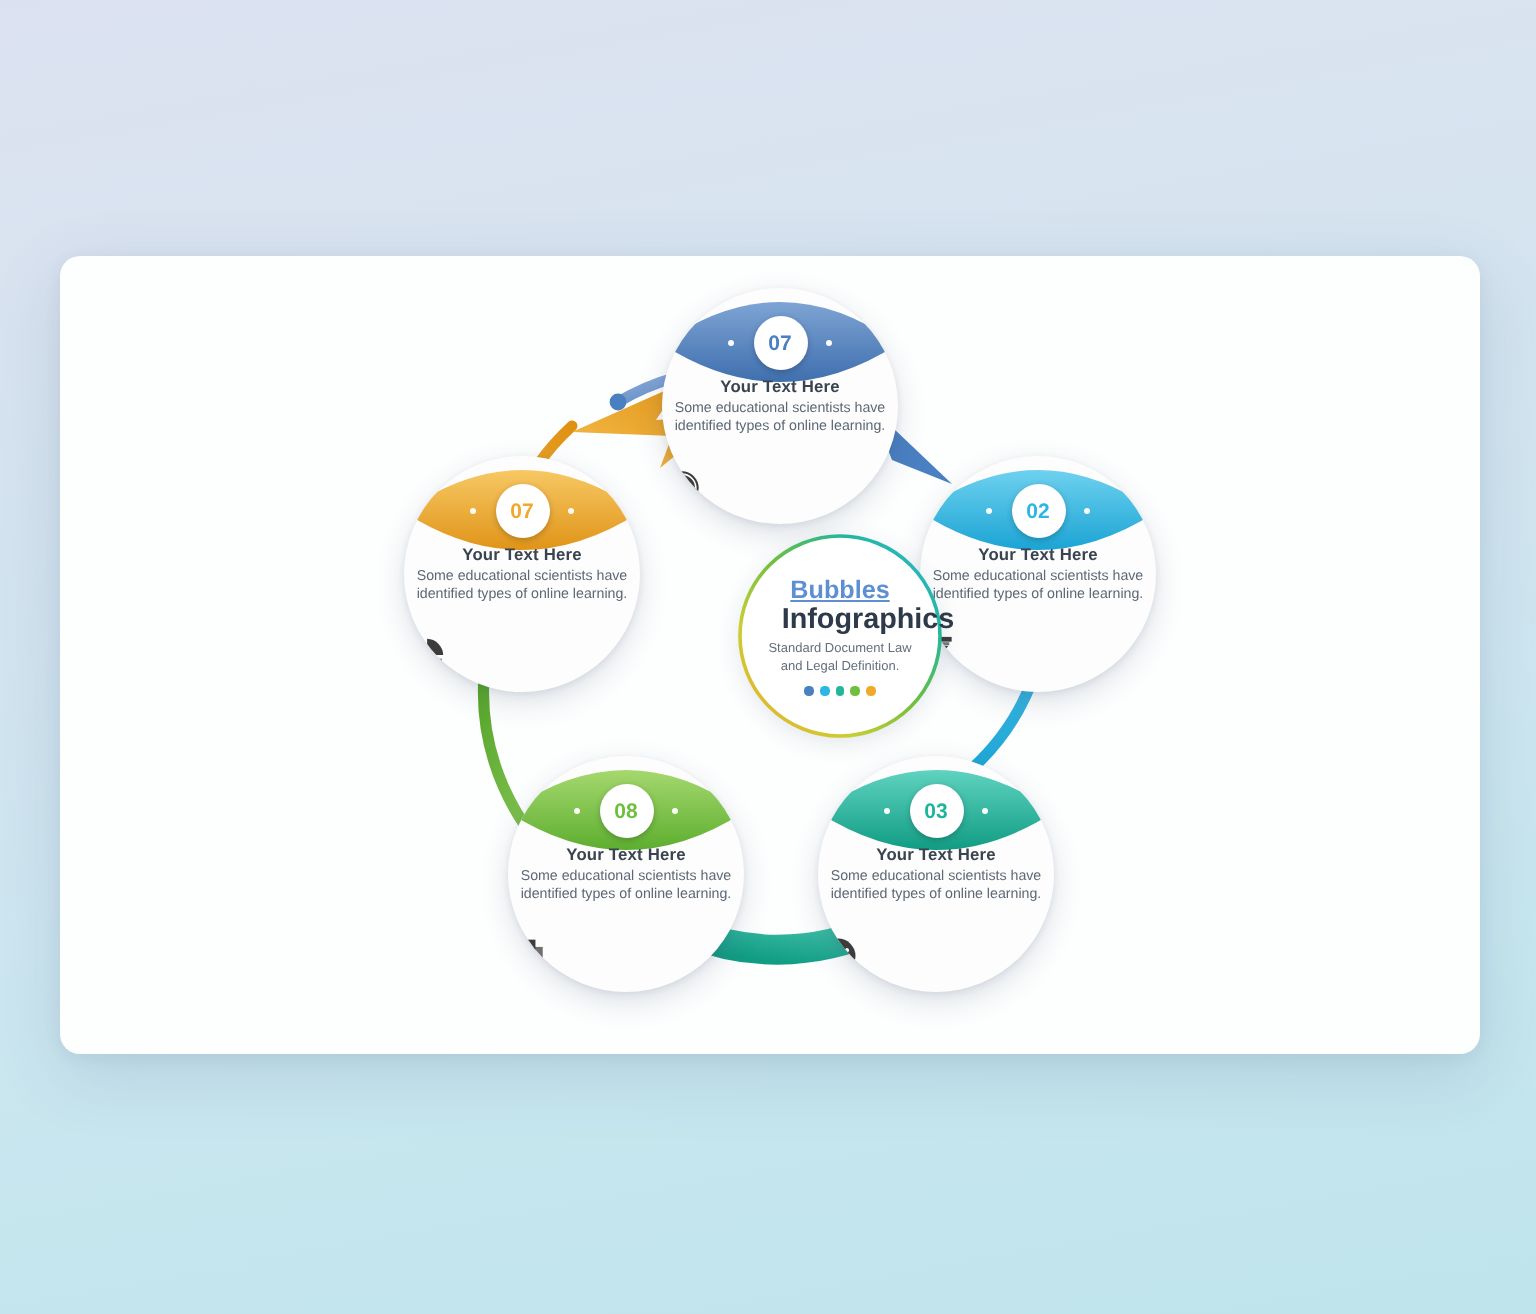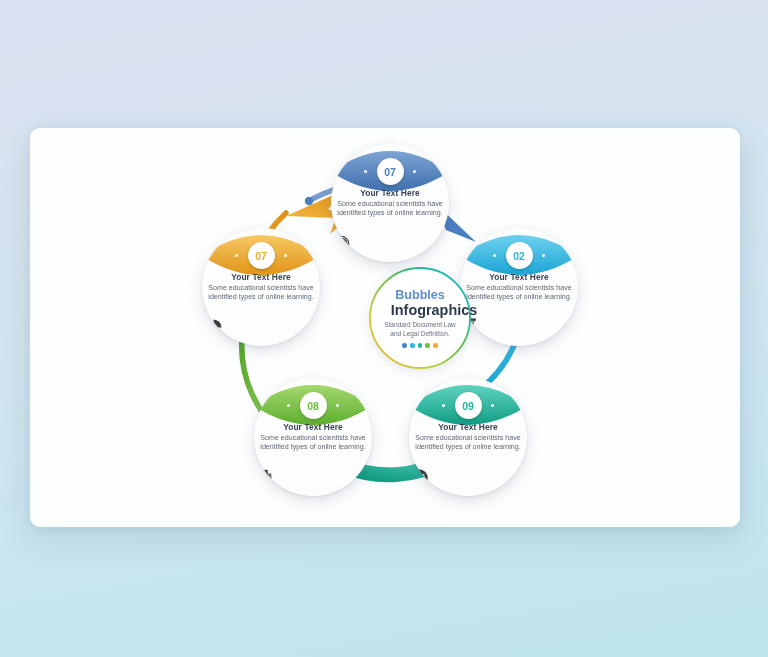--- a/index.html
+++ b/index.html
@@ -161,20 +161,21 @@
     align-items: center;
     justify-content: center;
     text-align: center;
   }
 
   #hub-t1 {
     font-size: 12.6px;
     font-weight: bold;
     color: #5d8fd1;
     line-height: 1.12;
+    text-decoration: underline;
   }
   #hub-t2 {
     font-size: 14.4px;
     font-weight: bold;
     color: #2e3a4a;
     line-height: 1.12;
     margin-bottom: 3px;
     margin-left: 28px;
   }
   #hub-sub {
@@ -323,21 +324,21 @@
             <linearGradient id="lens3" x1="0" y1="0" x2="0" y2="1">
               <stop offset="0" stop-color="#5fd3bf"></stop>
                 <stop offset="1" stop-color="#119c84"></stop>
             </linearGradient>
           </defs>
           <path d="M 0 28 Q 59 -14 118 28 Q 59 66 0 28 Z" fill="url(#lens3)"></path>
         </svg>
         <span class="dotpair l"></span>
         <span class="dotpair r"></span>
         <div class="badge" style="color:#1fb59a;">
-          <span>09</span>
+          <span>03</span>
         </div>
         <div class="bubble-body">
           <div class="b-title">Your Text Here</div>
           <div class="b-desc">Some educational scientists have identified types of online learning.</div>
         </div>
         <div class="b-icon">
           <svg width="20" height="20" viewBox="0 0 24 24">
             <circle cx="12" cy="12" r="10.5" fill="#3c3c3c"></circle>
             <path d="M6.6 12.3 L10.3 16 L17.4 8.6" stroke="#ffffff" stroke-width="2.5" fill="none" stroke-linecap="round" stroke-linejoin="round"></path>
           </svg>

